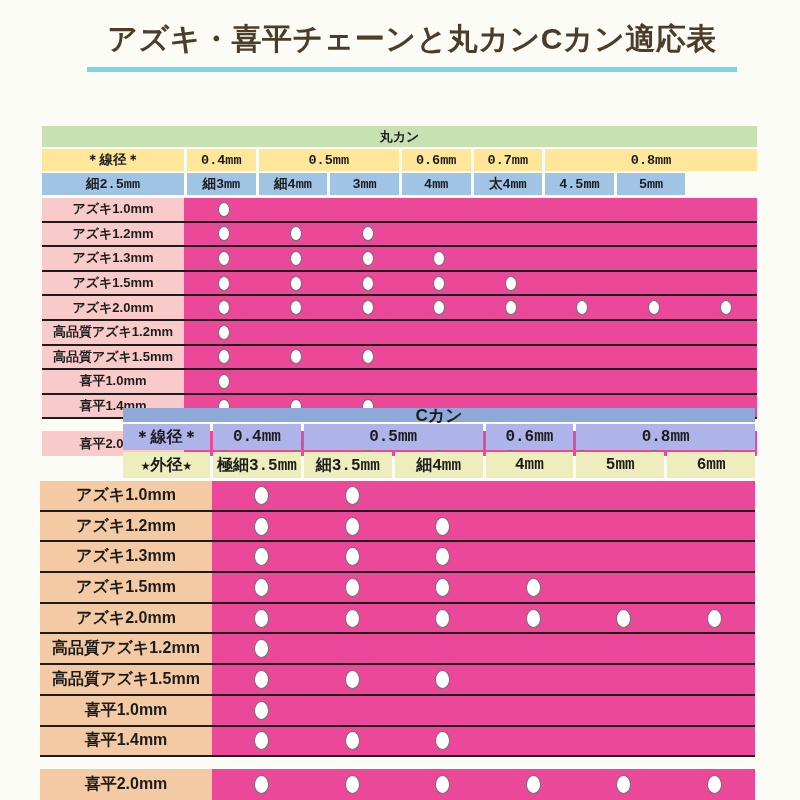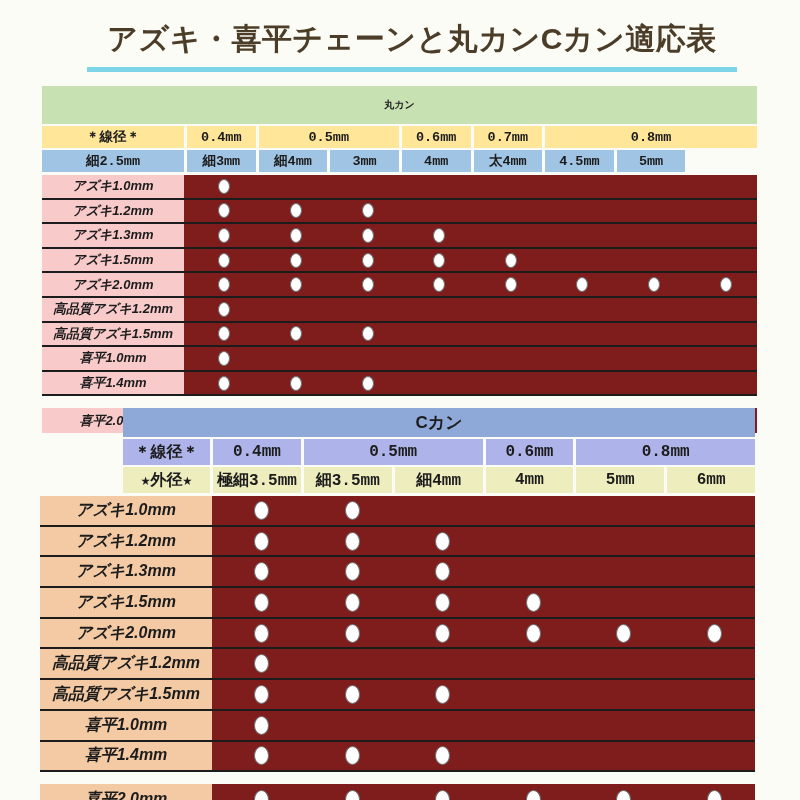--- a/index.html
+++ b/index.html
@@ -20,40 +20,39 @@
   .title{
     display:inline-block;font-size:30px;font-weight:700;color:var(--title_text);
     letter-spacing:0.5px;padding:0 20px 7px 20px;
     border-bottom:5px solid var(--title_underline);
   }
   section.table{position:absolute;}
   .maru{left:42px;top:86px;width:715px;}
   .ctable{left:40px;top:408px;width:715px;}
 
   .banner{display:flex;align-items:center;justify-content:center;font-weight:700;}
-  .maru .banner{height:38px;font-size:10px;background:var(--maru_banner_bg);}
-  .ctable .banner{height:29px;font-size:17px;background:var(--c_banner_bg);margin-left:83px;text-align:center;}
+  .maru .banner{height:21px;font-size:13px;background:var(--maru_banner_bg);margin-top:40px;}
+  .ctable .banner{height:14px;font-size:17px;background:var(--c_banner_bg);margin-left:83px;text-align:center;}
 
   .hdr{display:grid;gap:2px 3px;margin-top:2px;font-family:Liberation Mono, monospace;}
   .maru .hdr{grid-template-columns:142px repeat(8,1fr);}
   .ctable .hdr{grid-template-columns:87px repeat(6,1fr);margin-left:83px;}
 
   .hcell{display:flex;align-items:center;justify-content:center;font-weight:700;white-space:nowrap;}
   .maru .hcell{height:22px;font-size:13.5px;}
   .ctable .hcell{height:26px;font-size:16px;}
   .maru .wire{background:var(--maru_wire_bg);}
   .maru .od{background:var(--maru_od_bg);}
   .ctable .wire{background:var(--c_wire_bg);}
   .ctable .od{background:var(--c_od_bg);}
 
   .tbody{margin-top:3px;}
   .trow{
-    display:grid;column-gap:9px;align-items:stretch;background:#7f1d1d;
+    display:grid;column-gap:9px;align-items:stretch;background:#ec4899;
     border-bottom:2px solid var(--row_line);
-    font-style:italic;
   }
   .trow:last-child{border-bottom:none;margin-top:12px;}
   .maru .trow{grid-template-columns:142px repeat(8,1fr);height:24.6px;}
   .ctable .trow{grid-template-columns:172px repeat(6,1fr);height:30.7px;}
 
   .rlabel{
     display:flex;align-items:center;justify-content:center;
     font-weight:700;white-space:nowrap;
   }
   .maru .rlabel{background:var(--maru_label_bg);font-size:13px;}

